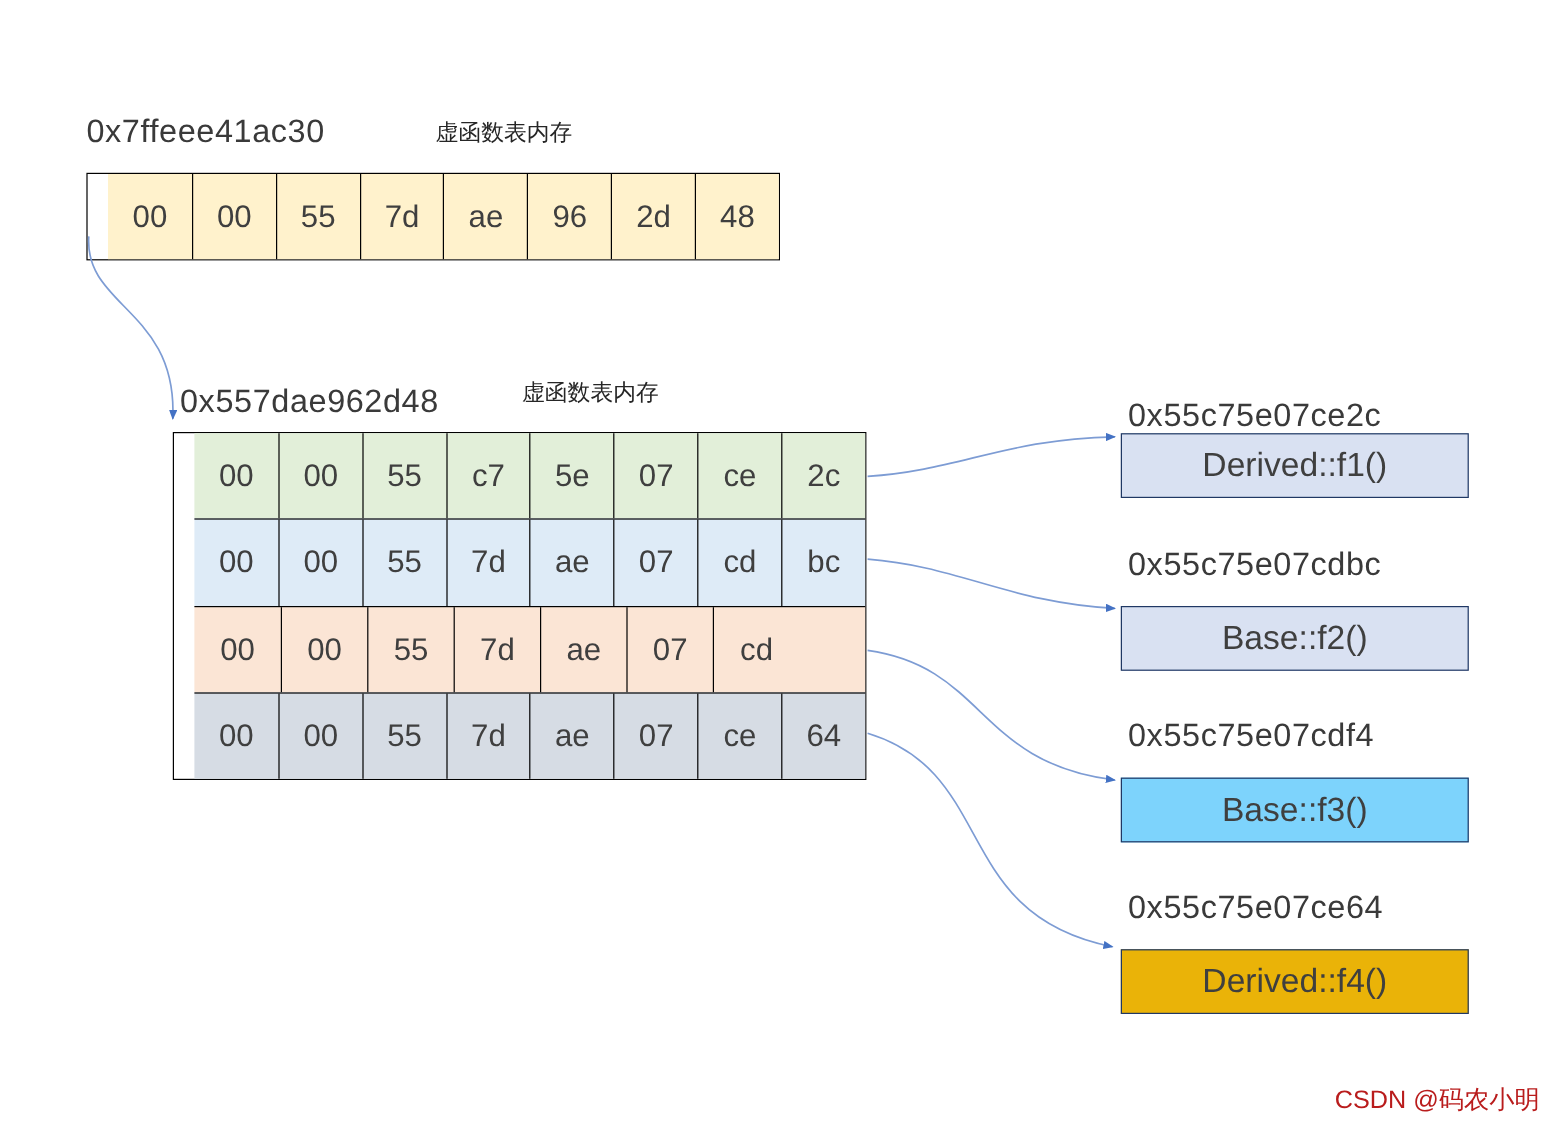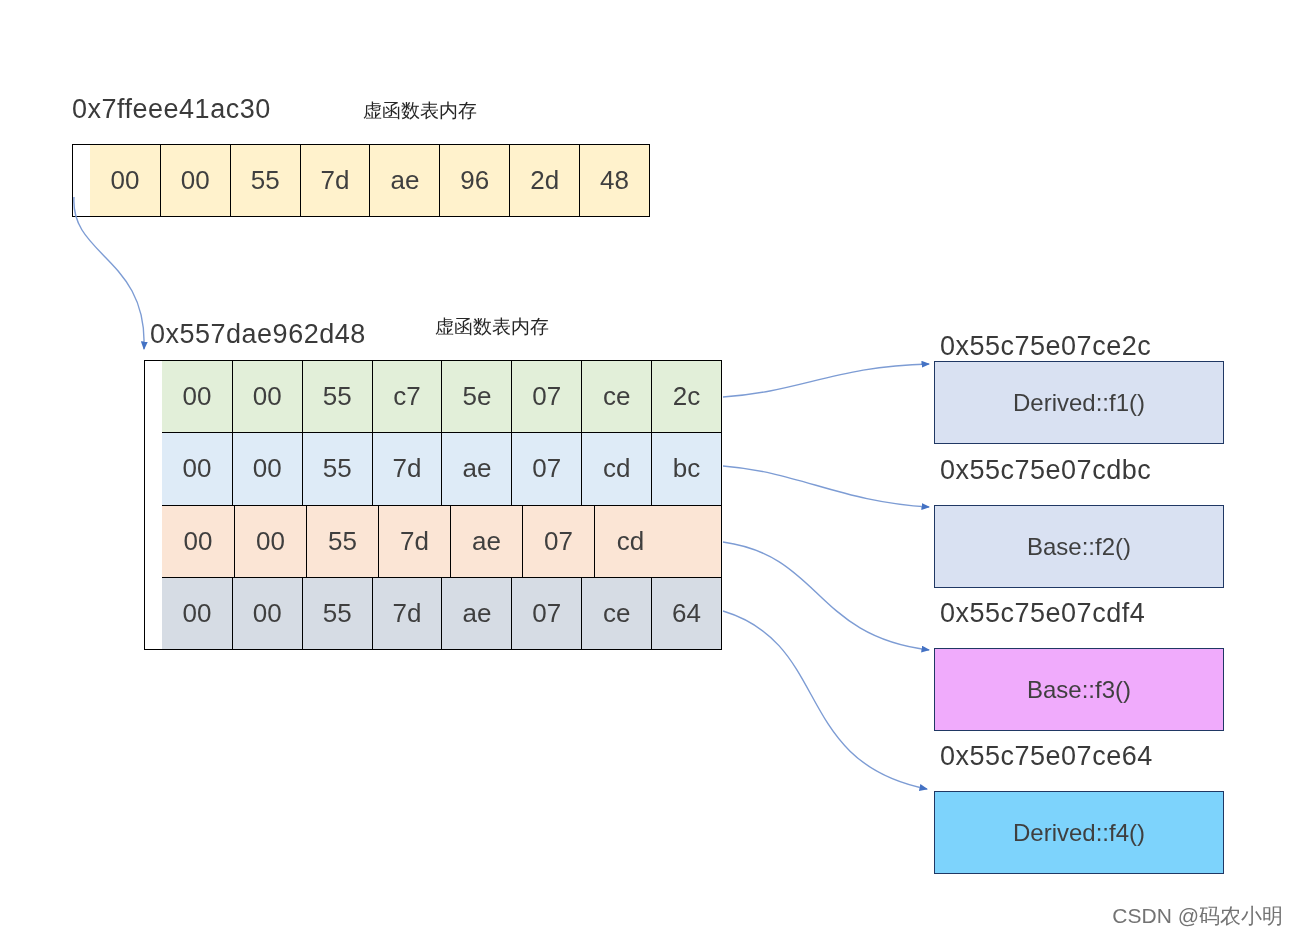--- a/index.html
+++ b/index.html
@@ -43,27 +43,27 @@
     align-items: center;
     justify-content: center;
     font-size: 26px;
     color: #3f3f3f;
     box-sizing: border-box;
   }
   .byte-cell + .byte-cell { border-left: 1px solid #000000; }
   .fn-box {
     position: absolute;
     width: 290px;
-    height: 83px;
+    height: 54px;
     border: 1.5px solid #203864;
     box-sizing: border-box;
     display: flex;
     align-items: center;
     justify-content: center;
-    font-size: 24px;
+    font-size: 28px;
     color: #3f3f3f;
   }
   #arrow-layer {
     position: absolute;
     left: 0; top: 0;
     width: 1297px;
     height: 937px;
     pointer-events: none;
   }
   #arrow-layer path.arrow {
@@ -149,37 +149,37 @@
   <div class="fn-box" style="left: 934px; top: 361px; background: rgb(217, 225, 242); border-color: rgb(32, 56, 100);">
     <span>Derived::f1()</span>
   </div>
 
   <div class="addr-label" style="left:940px; top:455px;">0x55c75e07cdbc</div>
   <div class="fn-box" style="left: 934px; top: 505px; background: rgb(217, 225, 242); border-color: rgb(32, 56, 100); justify-content: center;">
     <span>Base::f2()</span>
   </div>
 
   <div class="addr-label" style="left:940px; top:598px;">0x55c75e07cdf4</div>
-  <div class="fn-box" style="left: 934px; top: 648px; background: #f0abfc; border-color: rgb(32, 56, 100);">
+  <div class="fn-box" style="left: 934px; top: 648px; background: #7dd3fc; border-color: rgb(32, 56, 100);">
     <span>Base::f3()</span>
   </div>
 
   <div class="addr-label" style="left:940px; top:741px;">0x55c75e07ce64</div>
-  <div class="fn-box" style="left: 934px; top: 791px; background: #7dd3fc; border-color: rgb(32, 56, 100);">
+  <div class="fn-box" style="left: 934px; top: 791px; background: #eab308; border-color: rgb(32, 56, 100);">
     <span>Derived::f4()</span>
   </div>
 
   <svg id="arrow-layer" viewBox="0 0 1297 937" xmlns="http://www.w3.org/2000/svg">
     <defs>
       <marker id="ah" markerWidth="9" markerHeight="7" refX="7.5" refY="3.5" orient="auto" markerUnits="userSpaceOnUse">
         <path d="M0,0 L8.5,3.5 L0,7 Z" style="fill: rgb(68, 114, 196);"></path>
       </marker>
     </defs>
     <path class="arrow" d="M 74 197 C 70 256, 148 258, 144 349" marker-end="url(#ah)" style="stroke: rgb(125, 156, 212);"></path>
     <path class="arrow" d="M 723 397 C 800 392, 836 366, 929 364" marker-end="url(#ah)" style="stroke: rgb(125, 156, 212);"></path>
     <path class="arrow" d="M 723 466 C 800 472, 840 502, 929 507" marker-end="url(#ah)" style="stroke: rgb(125, 156, 212);"></path>
     <path class="arrow" d="M 723 542 C 822 556, 814 636, 929 650" marker-end="url(#ah)" style="stroke: rgb(125, 156, 212);"></path>
     <path class="arrow" d="M 723 611 C 832 644, 792 762, 927 789" marker-end="url(#ah)" style="stroke: rgb(125, 156, 212);"></path>
   </svg>
 
-  <div class="watermark" style="color: #737373;">CSDN @码农小明</div>
+  <div class="watermark" style="color: #b91c1c;">CSDN @码农小明</div>
 
 </div>
 
 </body></html>

